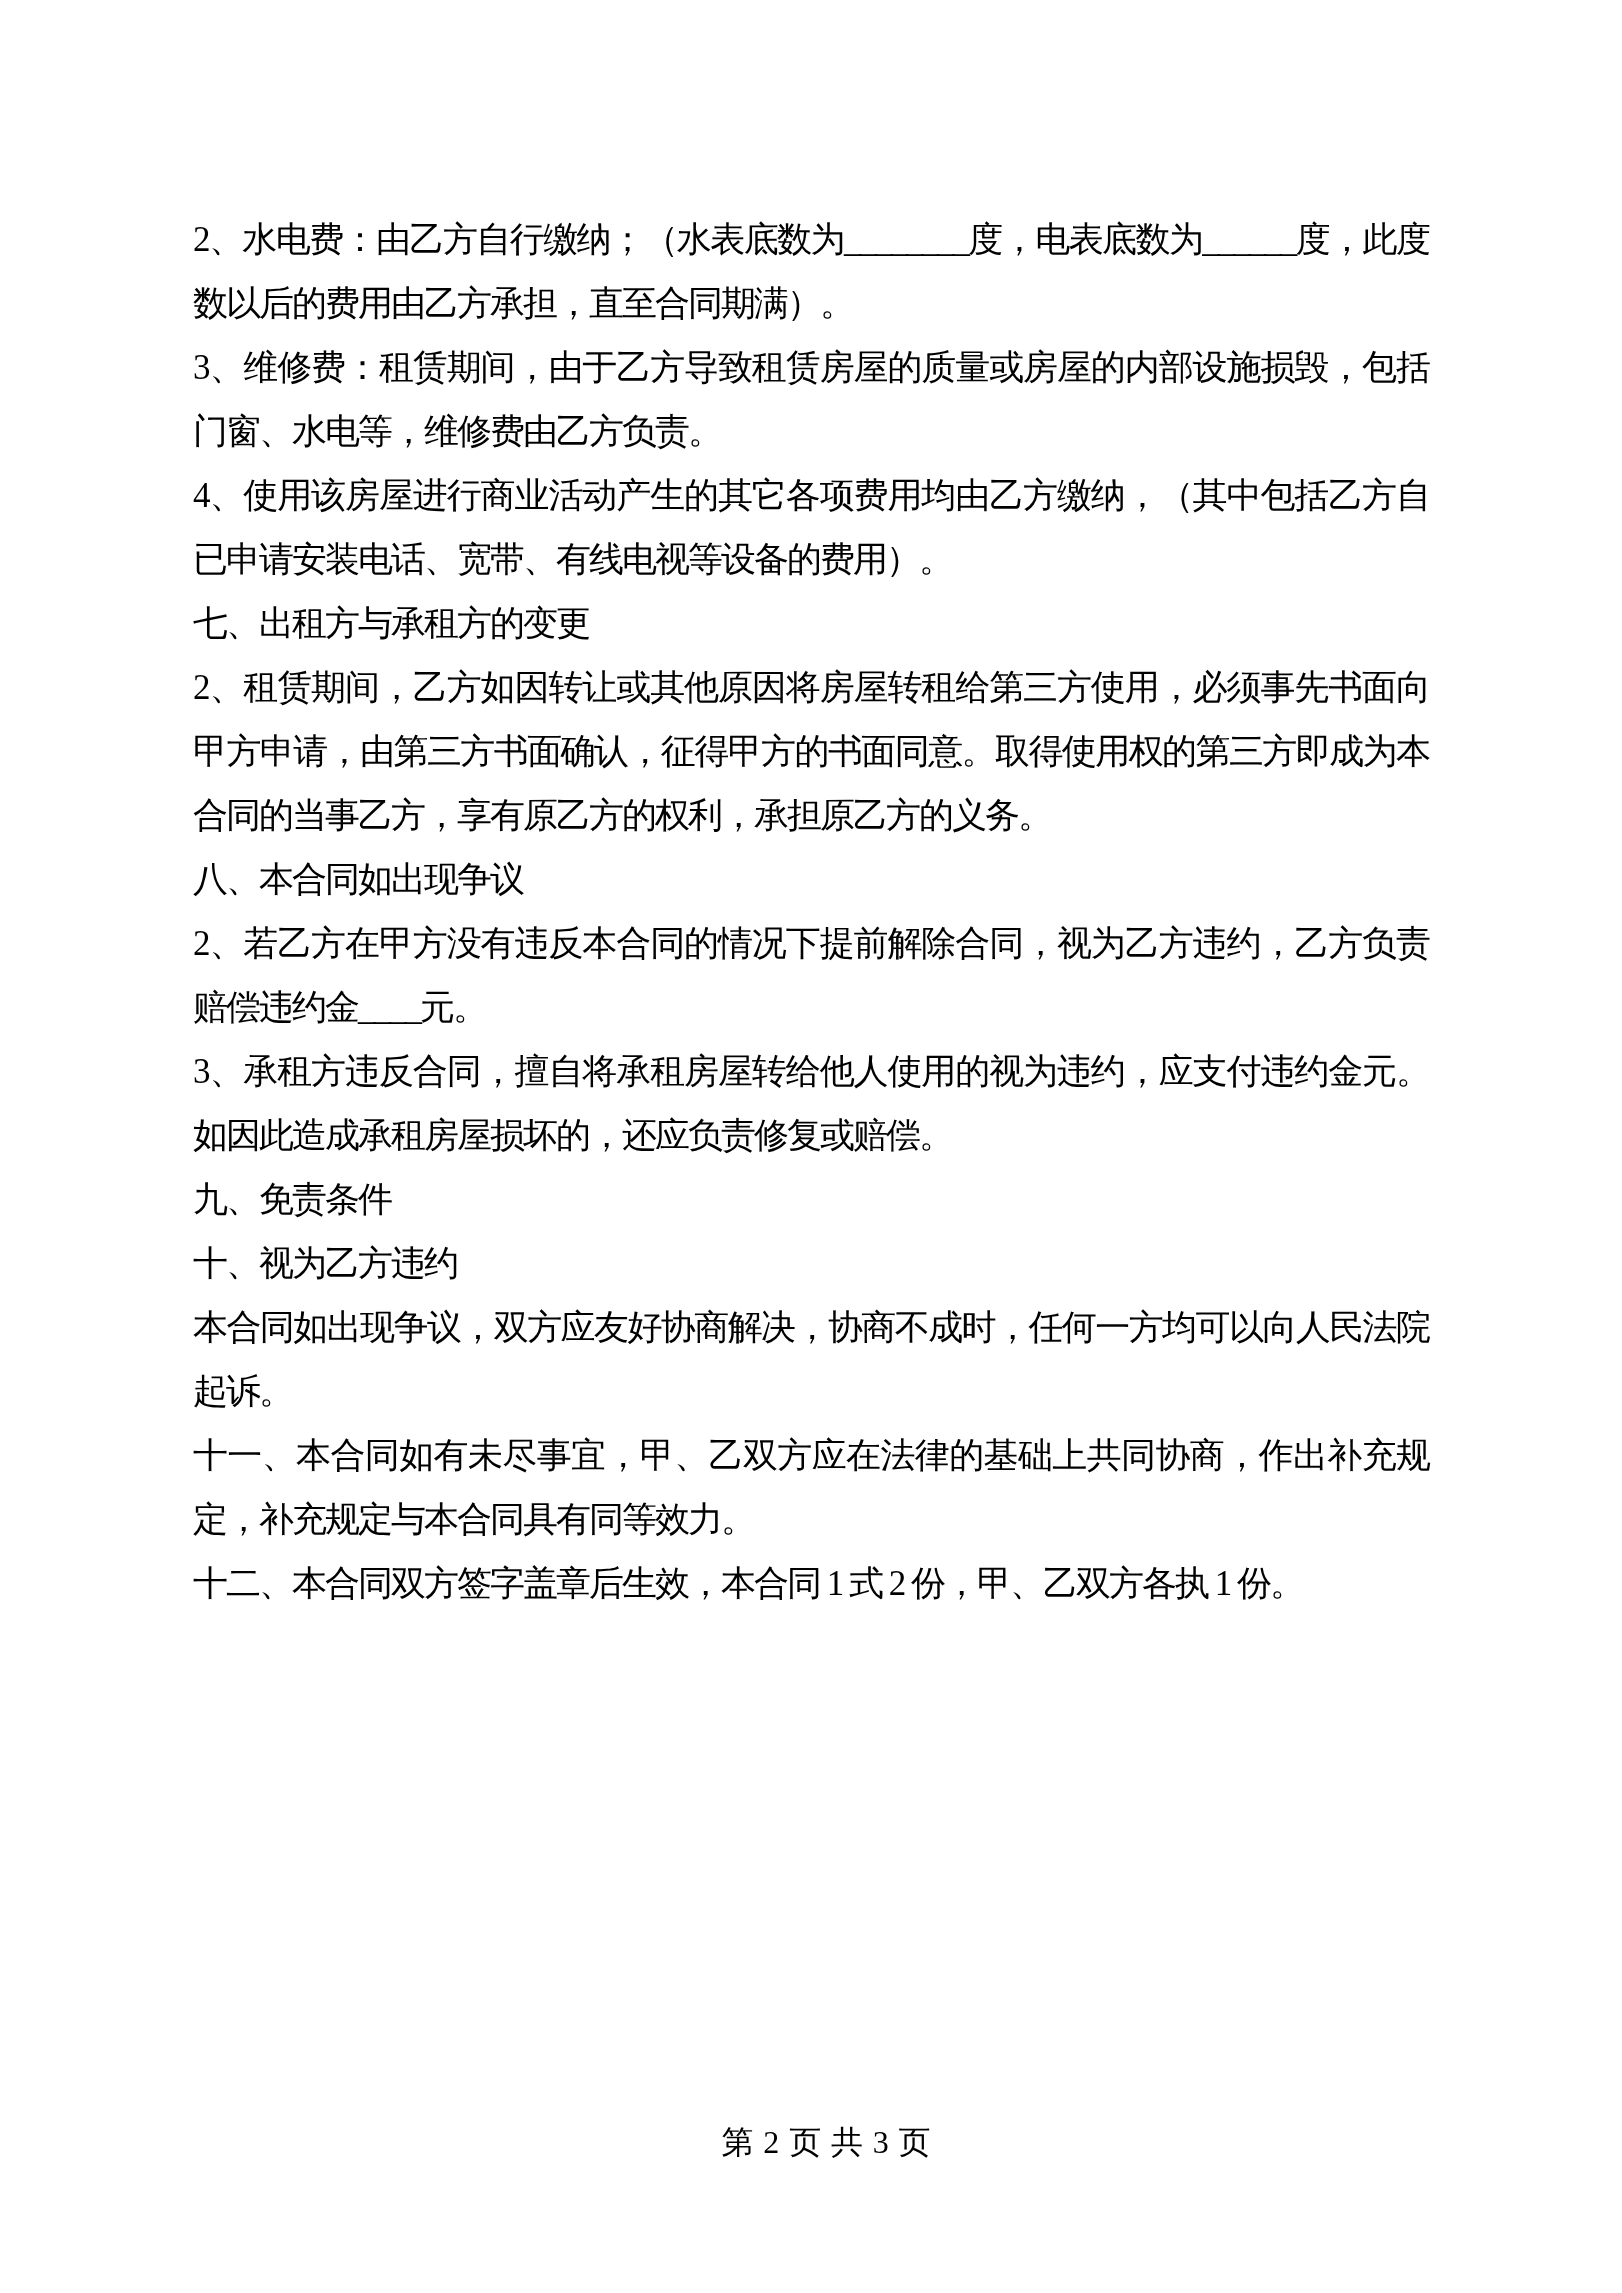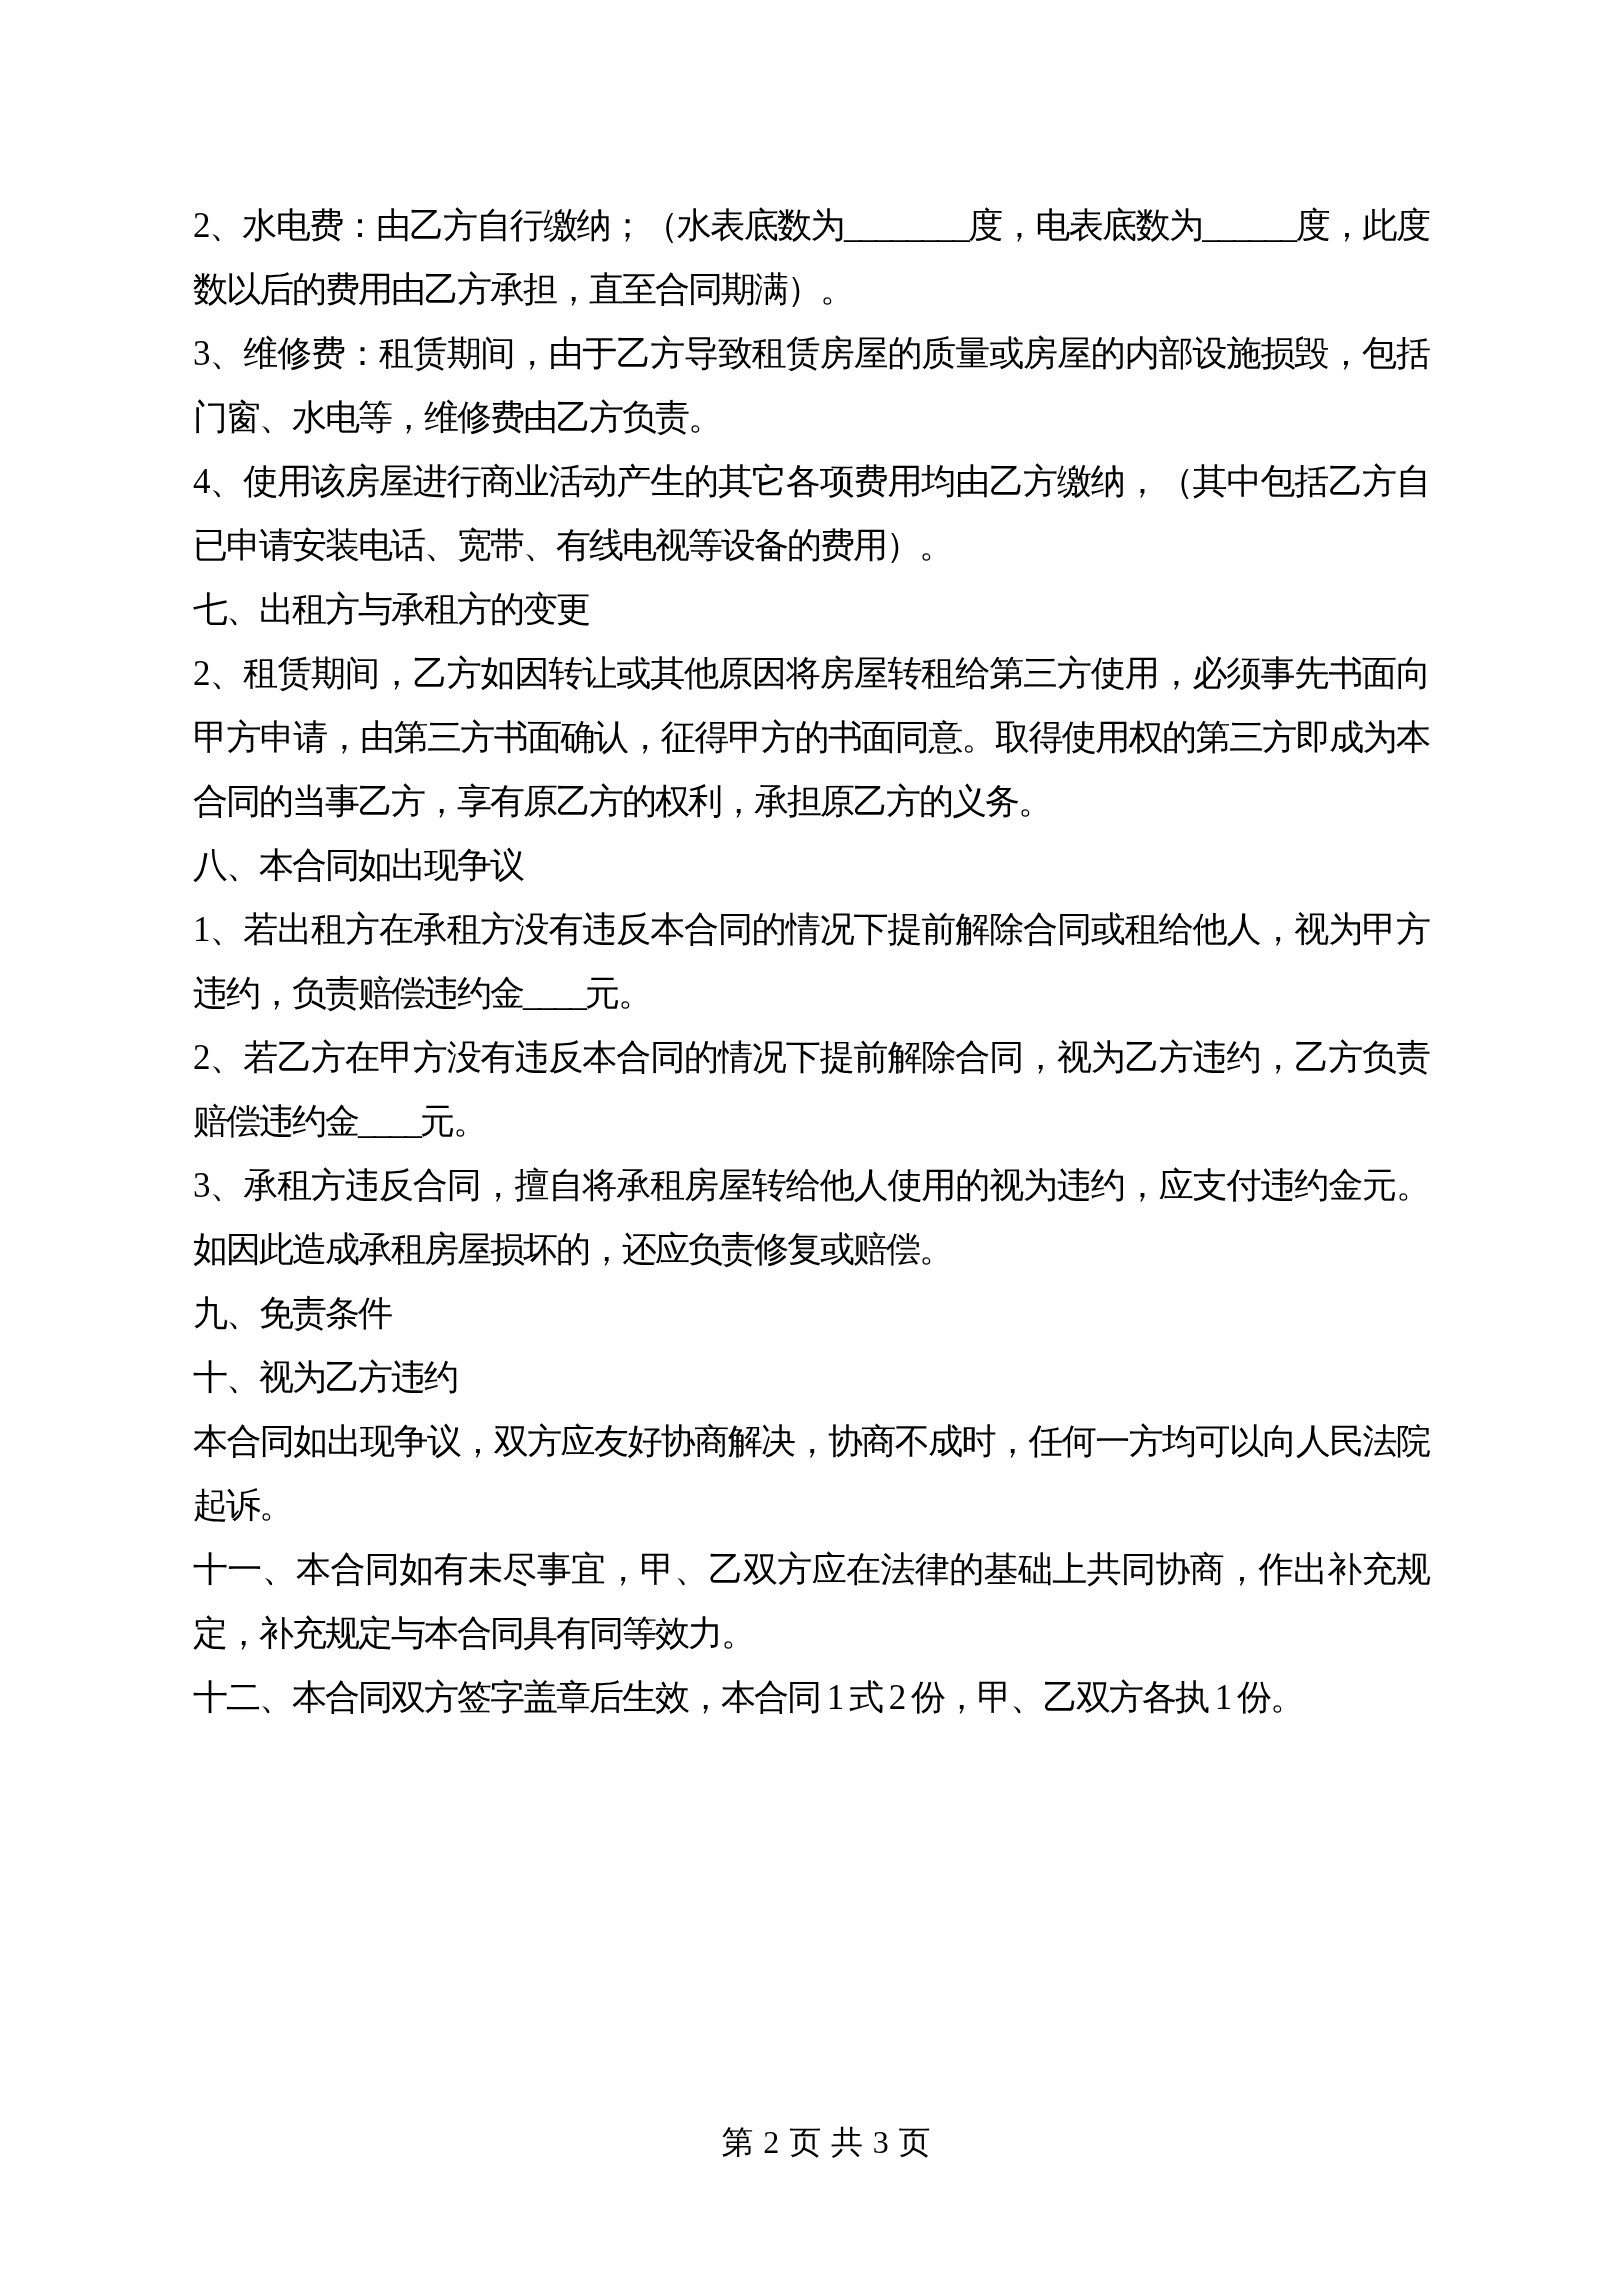--- a/index.html
+++ b/index.html
@@ -19,21 +19,21 @@
       position: absolute;
       left: 0;
       top: 0;
       width: 1623px;
       height: 2294px;
       background: #ffffff;
     }
     .content {
       position: absolute;
       left: 193px;
-      top: 194px;
+      top: 208px;
       width: 1236px;
       font-size: 35px;
       line-height: 64px;
       letter-spacing: -2px;
       text-align: justify;
       text-justify: inter-ideograph;
       color: #000000;
     }
     .content p {
       margin: 0;
@@ -56,21 +56,20 @@
 
 <div class="page">
 
   <div class="content">
     <p>2、水电费：由乙方自行缴纳；（水表底数为________度，电表底数为______度，此度数以后的费用由乙方承担，直至合同期满）。</p>
     <p>3、维修费：租赁期间，由于乙方导致租赁房屋的质量或房屋的内部设施损毁，包括门窗、水电等，维修费由乙方负责。</p>
     <p>4、使用该房屋进行商业活动产生的其它各项费用均由乙方缴纳，（其中包括乙方自已申请安装电话、宽带、有线电视等设备的费用）。</p>
     <p>七、出租方与承租方的变更</p>
     <p>2、租赁期间，乙方如因转让或其他原因将房屋转租给第三方使用，必须事先书面向甲方申请，由第三方书面确认，征得甲方的书面同意。取得使用权的第三方即成为本合同的当事乙方，享有原乙方的权利，承担原乙方的义务。</p>
     <p>八、本合同如出现争议</p>
-    <p>1、若出租方在承租方没有违反本合同的情况下提前解除合同或租给他人，视为甲方违约，负责赔偿违约金____元。</p>
     <p>2、若乙方在甲方没有违反本合同的情况下提前解除合同，视为乙方违约，乙方负责赔偿违约金____元。</p>
     <p>3、承租方违反合同，擅自将承租房屋转给他人使用的视为违约，应支付违约金元。如因此造成承租房屋损坏的，还应负责修复或赔偿。</p>
     <p>九、免责条件</p>
     <p>十、视为乙方违约</p>
     <p>本合同如出现争议，双方应友好协商解决，协商不成时，任何一方均可以向人民法院起诉。</p>
     <p>十一、本合同如有未尽事宜，甲、乙双方应在法律的基础上共同协商，作出补充规定，补充规定与本合同具有同等效力。</p>
     <p>十二、本合同双方签字盖章后生效，本合同 1 式 2 份，甲、乙双方各执 1 份。</p>
   </div>
 
   <div class="footer">第 2 页 共 3 页</div>

